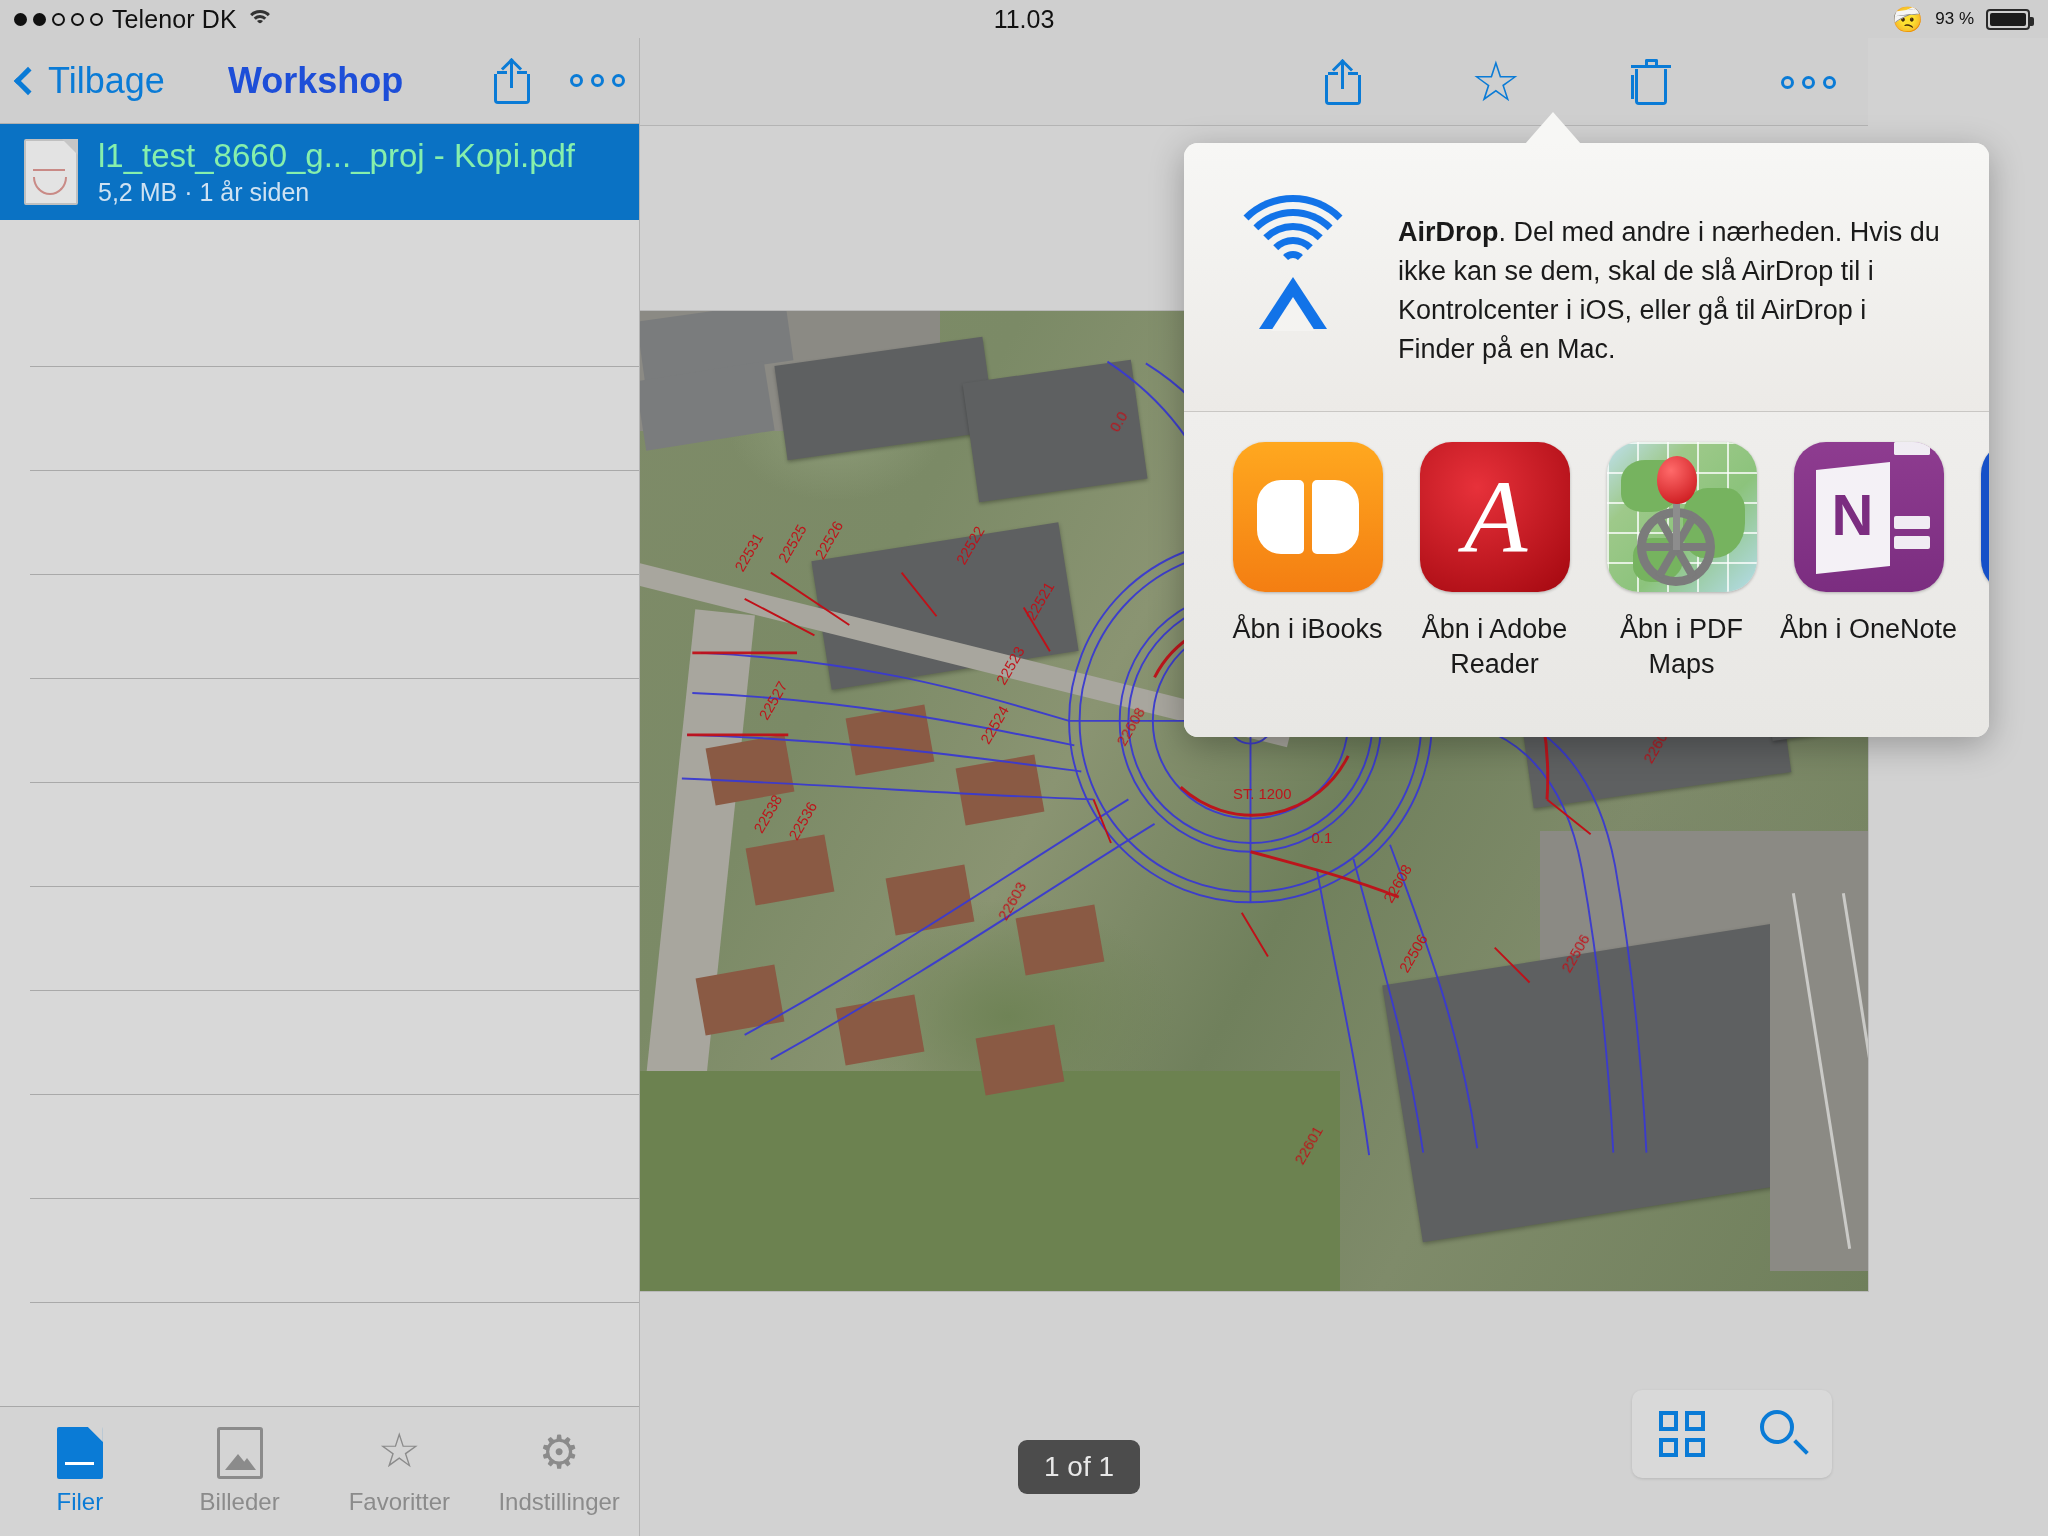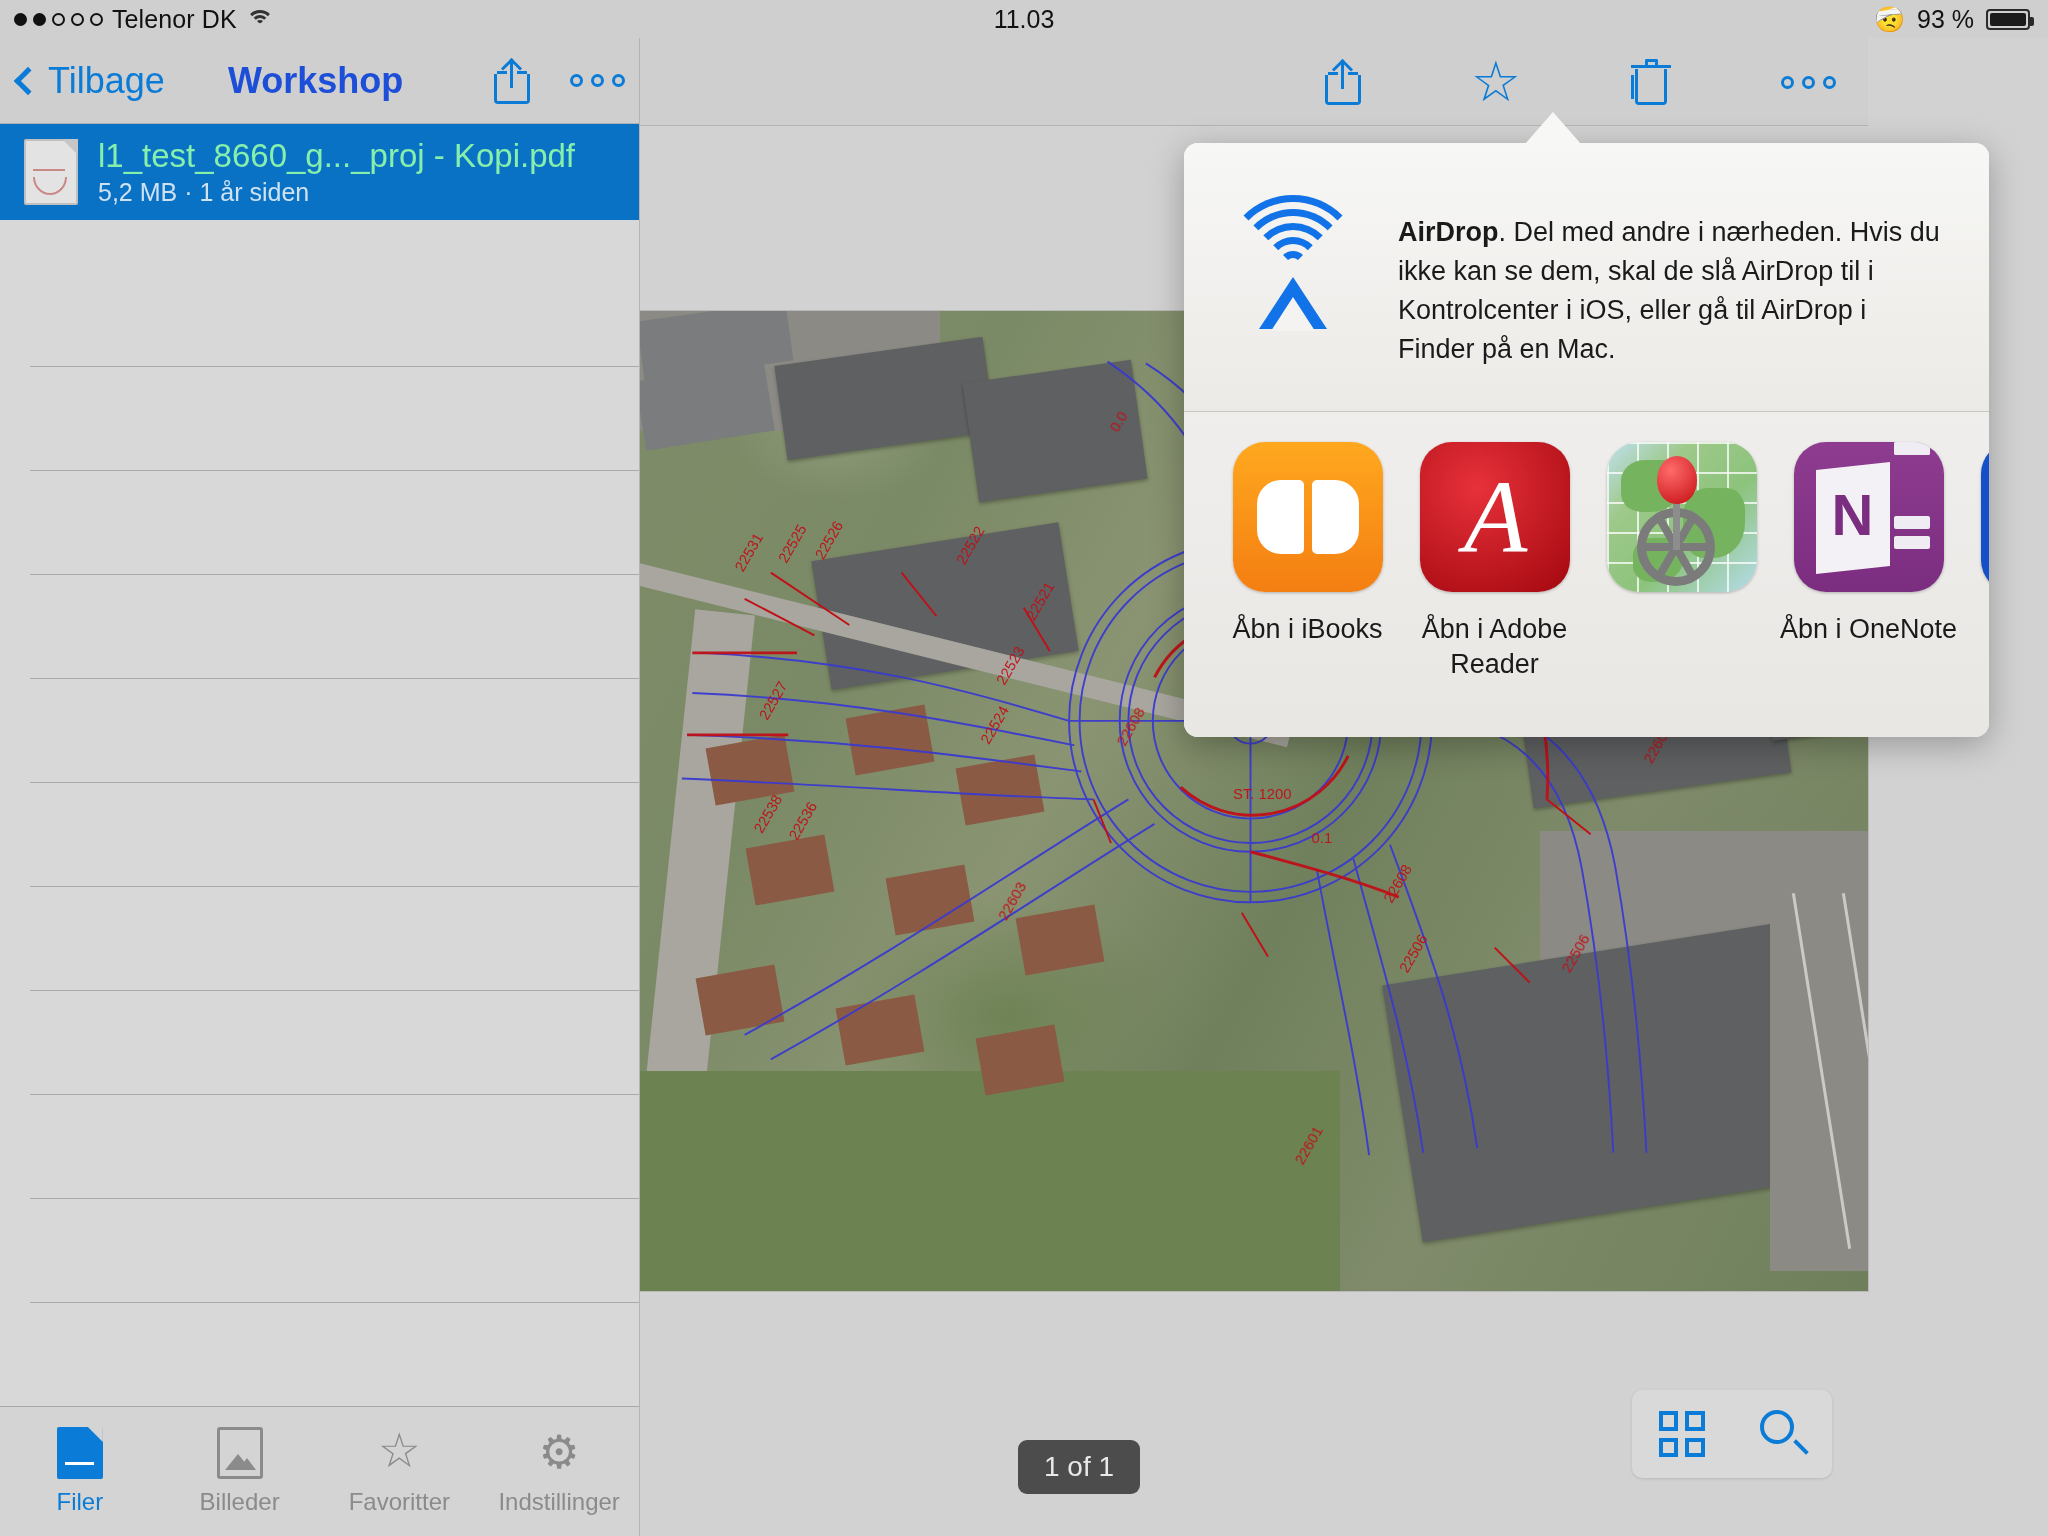--- a/index.html
+++ b/index.html
@@ -25,21 +25,21 @@
   .wifi i{ position:absolute; left:50%; transform:translateX(-50%); border:3px solid #333;
           border-bottom-color:transparent; border-left-color:transparent; border-right-color:transparent;
           border-radius:50%; }
   .wifi i:nth-child(1){ width:28px; height:28px; top:2px; }
   .wifi i:nth-child(2){ width:18px; height:18px; top:7px; }
   .wifi i:nth-child(3){ width:8px;  height:8px;  top:12px; }
   .sb-time{ position:absolute; left:0; right:0; top:0; height:38px; line-height:38px;
     text-align:center; font-size:25px; color:#111; }
   .sb-right{ position:absolute; right:18px; top:0; height:38px; display:flex; align-items:center; gap:12px; }
   .bt{ font-size:25px; color:#6c6c6c; line-height:1; }
-  .batt-pct{ font-size:25px; color:#111; }
+  .batt-pct{ font-size:17px; color:#111; }
   .batt{ width:44px; height:21px; border:2px solid #2a2a2a; border-radius:4px; position:relative; }
   .batt::after{ content:""; position:absolute; right:-6px; top:6px; width:4px; height:9px;
     background:#2a2a2a; border-radius:0 2px 2px 0; }
   .batt-fill{ position:absolute; left:2px; top:2px; bottom:2px; width:91%; background:#1b1b1b; border-radius:2px; }
 
   
   .left{
     position:absolute; left:0; top:38px; width:640px; height:1498px;
     background:#d8d8d8; border-right:1px solid #b4b4b4; z-index:30;
   }
@@ -576,20 +576,21 @@
           <span class="land" style="left:76px;top:46px;width:62px;height:70px;"></span>
           <span class="land" style="left:26px;top:96px;width:50px;height:44px;"></span>
           <span class="wheel">
             <span class="sp" style="transform:translate(-50%,-50%) rotate(0deg);"></span>
             <span class="sp" style="transform:translate(-50%,-50%) rotate(60deg);"></span>
             <span class="sp" style="transform:translate(-50%,-50%) rotate(120deg);"></span>
           </span>
           <span class="pinstem"></span>
             <span class="pinhead"></span>
         </span>
+        <span class="app-label">Åbn i PDF Maps</span>
       </div>
 
       <div class="app">
         <span class="app-ico on">
           <span class="pg"></span>
             <span class="n">N</span>
           <span class="tab"></span>
             <span class="tab"></span>
             <span class="tab"></span>
             <span class="tab"></span>

